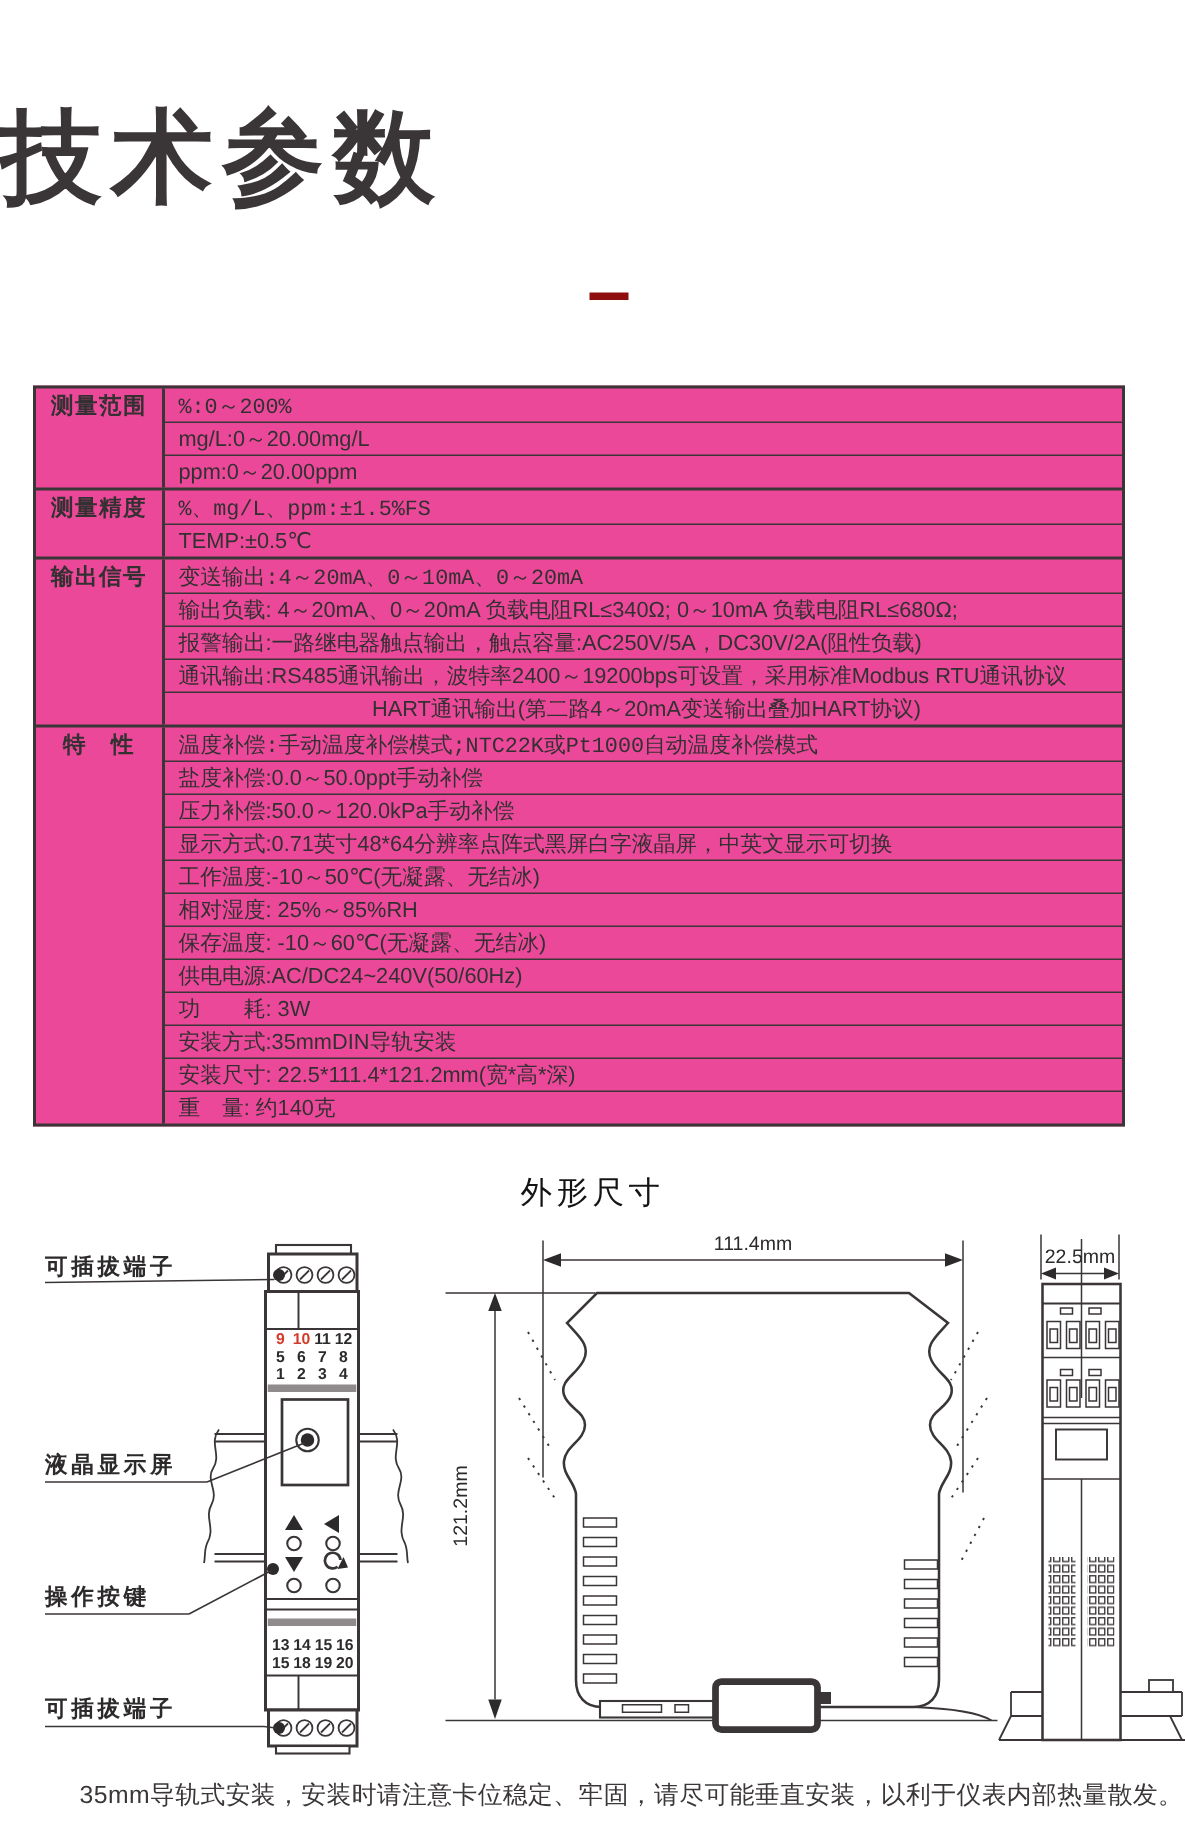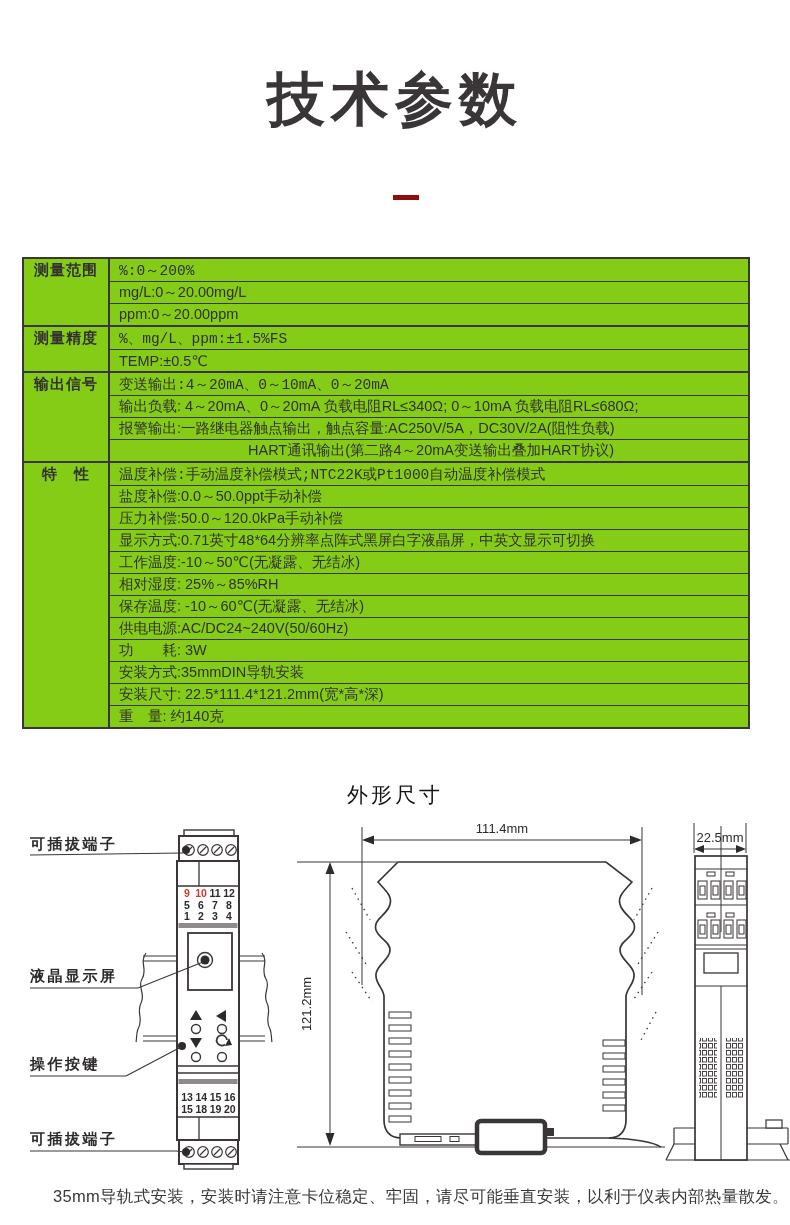--- a/index.html
+++ b/index.html
@@ -1,22 +1,22 @@
 <!DOCTYPE html>
 <html style="--accent: #8e0e0e;"><head>
 <meta charset="utf-8">
 <style>
   html,body{margin:0;padding:0;background:#fff;}
   .page{position:relative;width:790px;height:1225px;background:#fff;overflow:hidden;
         font-family:"Liberation Sans","DejaVu Sans",sans-serif;color:#3b3738;}
-  .title{position:absolute;top:70px;left:0;width:100%;text-align:center;
-         font-size:58px;line-height:1.05;font-weight:900;color:#3a3536;letter-spacing:6px;font-family:Liberation Serif, serif;}
+  .title{position:absolute;top:70px;left:0;width:100%;text-align:left;
+         font-size:68px;line-height:1.05;font-weight:900;color:#3a3536;letter-spacing:6px;}
   .dash{position:absolute;top:195px;left:393px;width:26px;height:5px;background:#8e0e0e;}
   
-  .spec{position:absolute;left:22px;top:257px;width:728px;border:2px solid #3a3536;box-sizing:border-box;background:#84cc16;}
+  .spec{position:absolute;left:22px;top:257px;width:728px;border:2px solid #3a3536;box-sizing:border-box;background:#ec4899;}
   .tgroup{display:flex;border-top:2px solid #3a3536;}
   .tgroup:first-child{border-top:none;}
   .tlabel{flex:0 0 86px;width:86px;border-right:2px solid #3a3536;box-sizing:border-box;
           display:flex;justify-content:center;align-items:flex-start;padding-top:2px;
           font-weight:bold;font-size:15px;letter-spacing:1px;color:#333031;}
   .trows{flex:1;min-width:0;}
   .trow{height:22px;box-sizing:border-box;border-top:1.5px solid #3a3536;display:flex;align-items:center;
         padding-left:9px;font-size:14.5px;white-space:nowrap;color:#333031;font-weight:500;}
   .trow:first-child{border-top:none;font-family:Liberation Mono, monospace;}
   .trow.center{justify-content:center;padding-left:4px;}
@@ -56,20 +56,21 @@
           <div class="trow">%、mg/L、ppm:±1.5%FS</div>
           <div class="trow">TEMP:±0.5℃</div>
         </div>
       </div>
       <div class="tgroup">
         <div class="tlabel">输出信号</div>
         <div class="trows">
           <div class="trow">变送输出:4～20mA、0～10mA、0～20mA</div>
           <div class="trow">输出负载: 4～20mA、0～20mA 负载电阻RL≤340Ω; 0～10mA 负载电阻RL≤680Ω;</div>
           <div class="trow">报警输出:一路继电器触点输出，触点容量:AC250V/5A，DC30V/2A(阻性负载)</div>
+          <div class="trow">通讯输出:RS485通讯输出，波特率2400～19200bps可设置，采用标准Modbus RTU通讯协议</div>
           <div class="trow center">HART通讯输出(第二路4～20mA变送输出叠加HART协议)</div>
         </div>
       </div>
       <div class="tgroup">
         <div class="tlabel">特　性</div>
         <div class="trows">
           <div class="trow">温度补偿:手动温度补偿模式;NTC22K或Pt1000自动温度补偿模式</div>
           <div class="trow">盐度补偿:0.0～50.0ppt手动补偿</div>
           <div class="trow">压力补偿:50.0～120.0kPa手动补偿</div>
           <div class="trow">显示方式:0.71英寸48*64分辨率点阵式黑屏白字液晶屏，中英文显示可切换</div>

